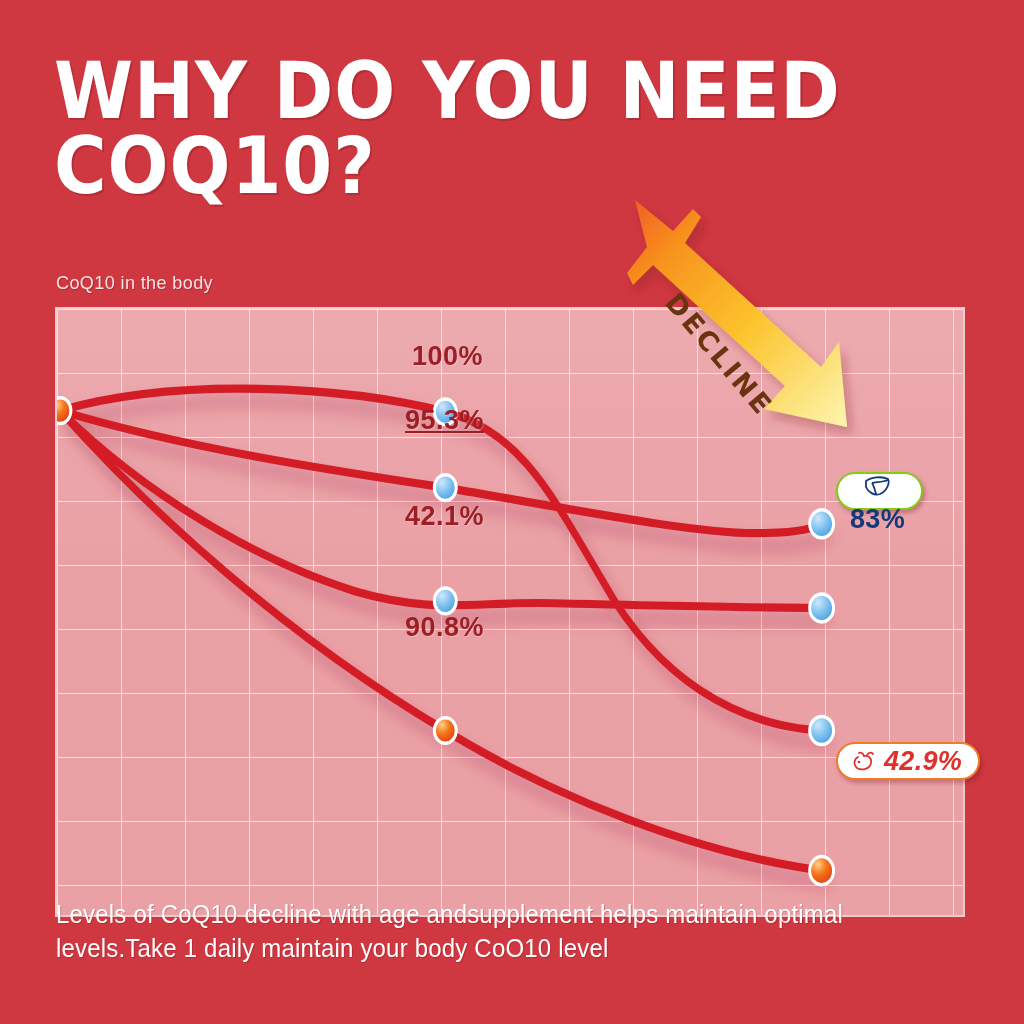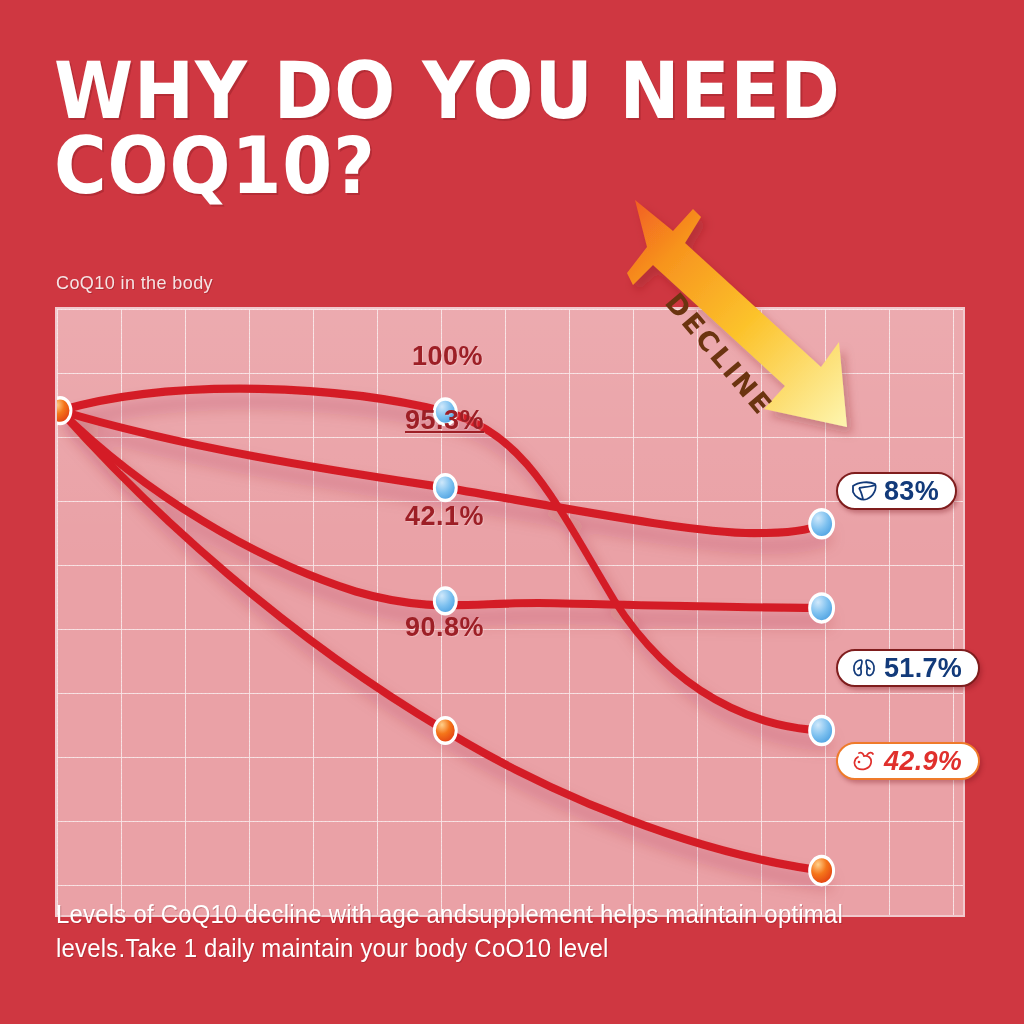--- a/index.html
+++ b/index.html
@@ -87,21 +87,21 @@
   
   .pill{
     position:absolute;
     display:flex;align-items:center;gap:6px;
     height:38px;padding:0 16px 0 12px;
     background:#ffffff;
     border-radius:19px;
     box-sizing:border-box;
     box-shadow:2px 3px 4px rgba(120,20,28,.35);
   }
-  .pill.navy{border:2px solid #7f1d1d;}
+  .pill.navy{border:2px solid #84cc16;flex-direction:column;}
   .pill.orange{border:2px solid #ef7a2a;font-style:italic;}
   .pill .val{
     font-size:27px;font-weight:700;letter-spacing:.3px;white-space:nowrap;
   }
   .pill.navy .val{color:#123a7a;}
   .pill.orange .val{color:#e0302c;}
   .pill .ico{display:flex;align-items:center;}
 
   
   .xaxis{position:absolute;left:55px;top:812px;width:910px;height:34px;}
@@ -206,31 +206,20 @@
       <svg width="28" height="24" viewBox="0 0 28 24" fill="none" stroke="#123a7a" stroke-width="1.8" stroke-linejoin="round">
         <path d="M3 7 C 8 3, 19 2, 25 5 C 27 9, 24 17, 17 20 C 11 22, 5 18, 3 13 Z"></path>
         <path d="M13 20 C 12 16, 11 12, 9 9"></path>
         <path d="M9 9 C 14 8, 20 8, 25 6"></path>
       </svg>
     </span>
     <span class="val">83%</span>
   </div>
 
 
-  <div class="pill navy" style="left:836px;top:629px;">
-    <span class="ico">
-      <svg width="28" height="24" viewBox="0 0 28 24" fill="none" stroke="#123a7a" stroke-width="1.7" stroke-linejoin="round" stroke-linecap="round">
-        <path d="M11 4 C 6 4, 3 9, 4 14 C 5 19, 9 21, 11 18 C 12 15, 10 13, 11 10 C 12 7, 13 5, 11 4 Z"></path>
-        <path d="M17 4 C 22 4, 25 9, 24 14 C 23 19, 19 21, 17 18 C 16 15, 18 13, 17 10 C 16 7, 15 5, 17 4 Z"></path>
-        <path d="M11 11 L 8 13"></path>
-        <path d="M17 11 L 20 13"></path>
-      </svg>
-    </span>
-    <span class="val">51.7%</span>
-  </div>
 
   <div class="pill orange" style="left:836px;top:722px;">
     <span class="ico">
       <svg width="28" height="24" viewBox="0 0 28 24" fill="none" stroke="#e0302c" stroke-width="1.7" stroke-linejoin="round" stroke-linecap="round">
         <path d="M8 8 C 4 10, 3 16, 7 19 C 12 22, 20 20, 21 14 C 22 9, 18 6, 14 7"></path>
         <path d="M14 7 C 13 4, 11 3, 9 4"></path>
         <path d="M17 6 C 19 3, 22 3, 23 5"></path>
         <circle cx="9" cy="13" r="1.3" fill="#e0302c" stroke="none"></circle>
       </svg>
     </span>

